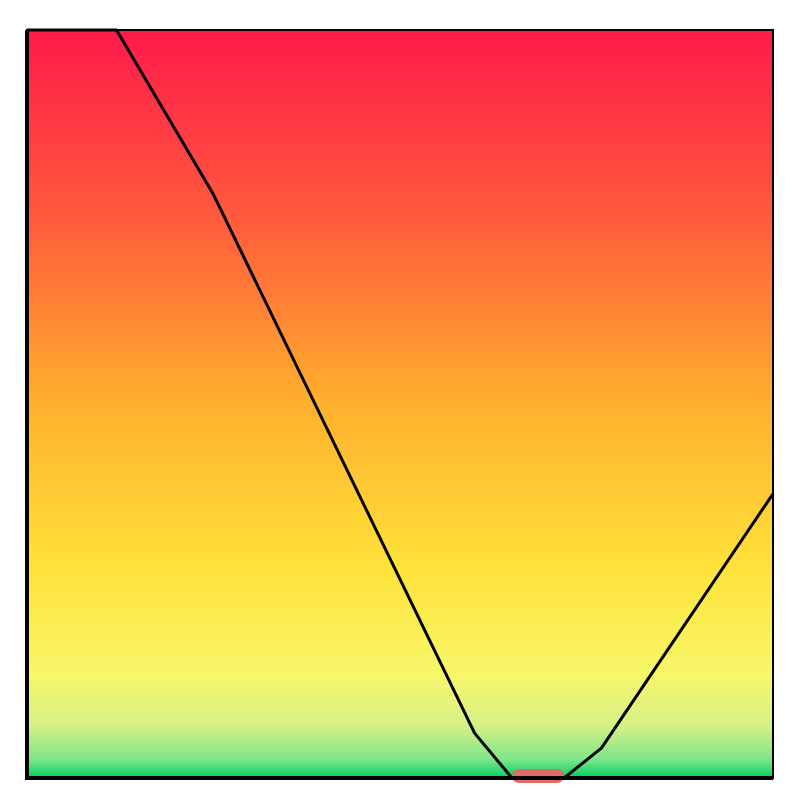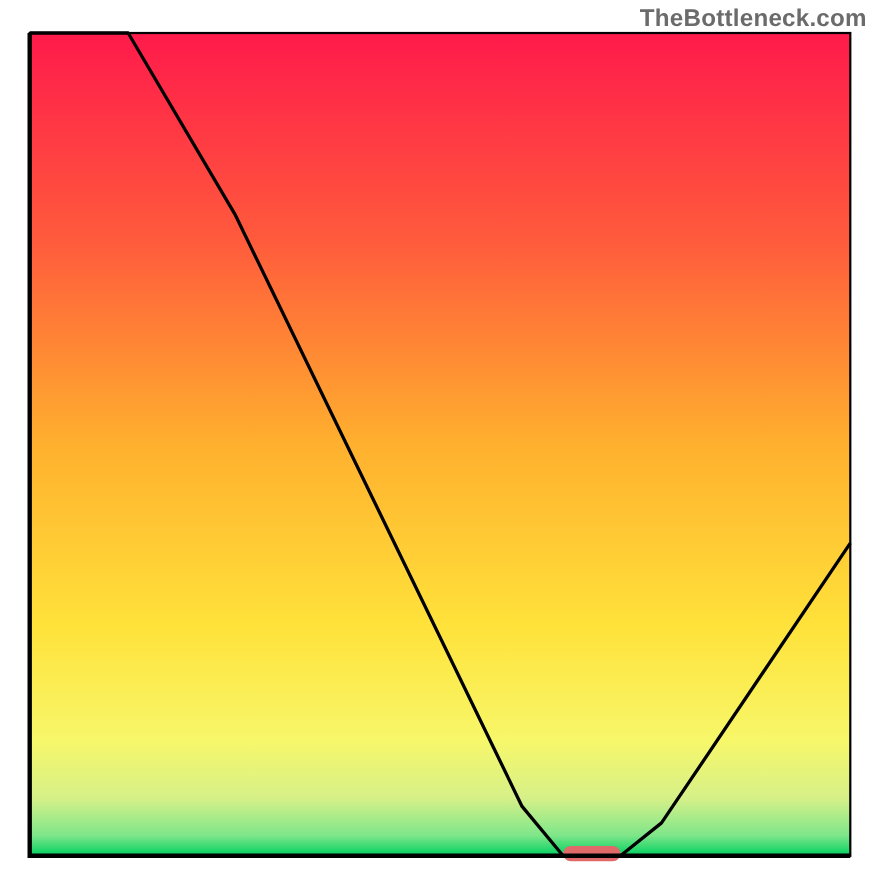--- a/index.html
+++ b/index.html
@@ -28,21 +28,20 @@
   svg.chart {
     position: absolute;
     top: 0;
     left: 0;
   }
 </style>
 </head>
 <body>
 
 <div class="container">
-  <div class="watermark">TheBottleneck.com</div>
 
   <svg class="chart" width="800" height="800" viewBox="0 0 800 800">
     <defs>
       <linearGradient id="bg-grad" x1="0" y1="0" x2="0" y2="1">
           <stop offset="0%" stop-color="#ff1a4b"></stop>
           <stop offset="25%" stop-color="#ff5a3c"></stop>
           <stop offset="50%" stop-color="#ffb02e"></stop>
           <stop offset="72%" stop-color="#ffe23a"></stop>
           <stop offset="86%" stop-color="#f7f76a"></stop>
           <stop offset="93%" stop-color="#d6f088"></stop>

